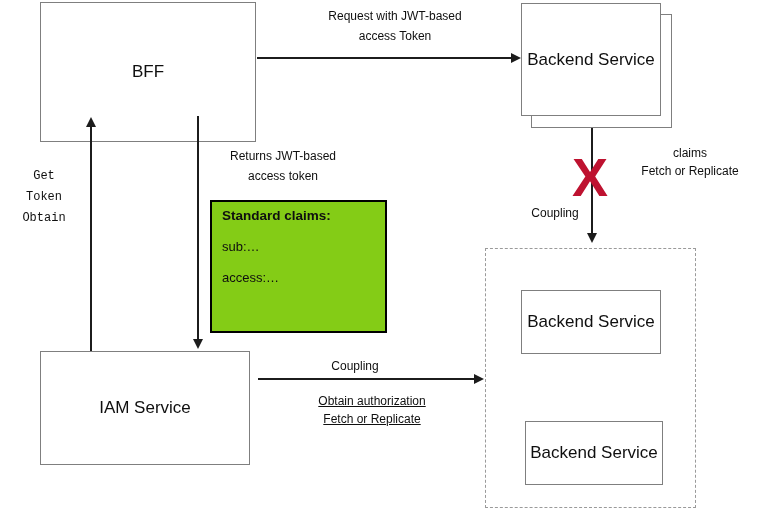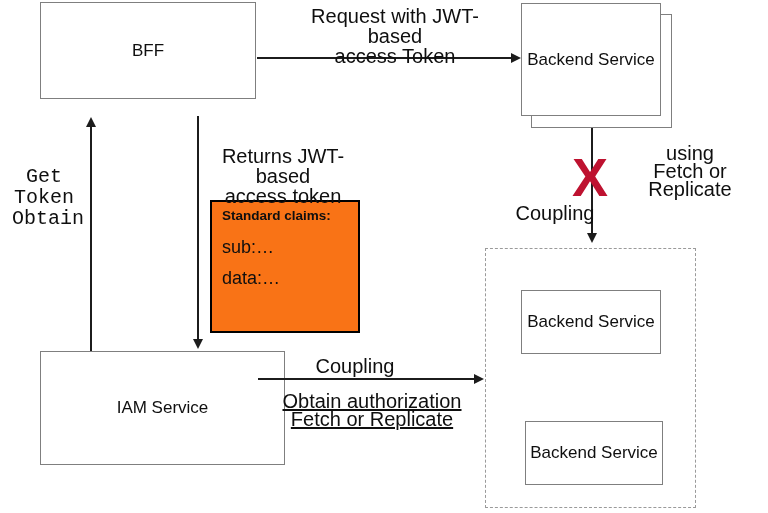--- a/index.html
+++ b/index.html
@@ -15,59 +15,59 @@
   .node {
     position: absolute;
     border: 1px solid #7f7f7f;
     background: #ffffff;
     display: flex;
     align-items: center;
     justify-content: center;
     font-size: 17px;
     box-sizing: border-box;
   }
-  .bff   { left: 40px;  top: 2px;   width: 216px; height: 97px; z-index: 2; }
+  .bff   { left: 40px;  top: 2px;   width: 216px; height: 140px; z-index: 2; }
   .backend-back  { left: 531px; top: 14px;  width: 141px; height: 114px; z-index: 1; }
   .backend-front { left: 521px; top: 3px;   width: 140px; height: 113px; z-index: 2; }
-  .iam   { left: 40px;  top: 351px; width: 245px; height: 114px; z-index: 2; }
+  .iam   { left: 40px;  top: 351px; width: 210px; height: 114px; z-index: 2; }
   .dashed-group {
     position: absolute;
     left: 485px; top: 248px; width: 211px; height: 260px;
     border: 1px dashed #9a9a9a;
     background: #ffffff;
     box-sizing: border-box;
     z-index: 1;
   }
   .inner1 { left: 521px; top: 290px; width: 140px; height: 64px; z-index: 2; }
   .inner2 { left: 525px; top: 421px; width: 138px; height: 64px; z-index: 2; }
 
   .claims {
     position: absolute;
-    left: 210px; top: 200px; width: 150px; height: 133px;
+    left: 210px; top: 200px; width: 177px; height: 133px;
     border: 2px solid #000000;
-    background: #f97316;
+    background: #84cc16;
     box-sizing: border-box;
     padding: 6px 10px;
     z-index: 3;
   }
   .claims p { margin: 0; line-height: 16px; white-space: nowrap; }
   .claims .heading { font-weight: bold; font-size: 13.5px; }
-  .claims .value   { font-size: 18px; }
+  .claims .value   { font-size: 13px; }
   .claims p + p { margin-top: 15px; }
 
   .line { position: absolute; background: #1c1c1c; z-index: 2; }
   .arrow { position: absolute; width: 0; height: 0; z-index: 2; }
   .arrow.right { border-top: 5px solid transparent; border-bottom: 5px solid transparent; border-left: 10px solid #1c1c1c; }
   .arrow.up    { border-left: 5px solid transparent; border-right: 5px solid transparent; border-bottom: 10px solid #1c1c1c; }
   .arrow.down  { border-left: 5px solid transparent; border-right: 5px solid transparent; border-top: 10px solid #1c1c1c; }
 
   .label {
     position: absolute;
     text-align: center;
-    font-size: 20px;
+    font-size: 12px;
     line-height: 20px;
     z-index: 3;
   }
   .label span { display: block; }
   .lh18 { line-height: 18px; }
   .lh21 { line-height: 21px; font-family: Liberation Mono, monospace; }
 
   .x-mark {
     position: absolute;
     left: 569px; top: 153px; width: 42px; height: 48px;
@@ -99,21 +99,21 @@
   <div class="node inner1">
     <span>Backend Service</span>
   </div>
   <div class="node inner2">
     <span>Backend Service</span>
   </div>
 
   <div class="claims">
     <p class="heading">Standard claims:</p>
     <p class="value">sub:…</p>
-    <p class="value">data:…</p>
+    <p class="value">access:…</p>
   </div>
 
   <div class="line" style="left:257px; top:57px; width:254px; height:2px;"></div>
   <div class="arrow right" style="left:511px; top:53px;"></div>
   <div class="label" style="left:297px; top:6px; width:196px;">
     <span>Request with JWT-based</span>
     <span>access Token</span>
   </div>
 
   <div class="line" style="left:90px; top:127px; width:2px; height:224px;"></div>
@@ -129,21 +129,21 @@
   <div class="label" style="left:200px; top:146px; width:166px;">
     <span>Returns JWT-based</span>
     <span>access token</span>
   </div>
 
   <div class="line" style="left:591px; top:128px; width:2px; height:105px;"></div>
   <div class="arrow down" style="left:587px; top:233px;"></div>
   <div class="x-mark">X</div>
   <div class="label" style="left:513px; top:203px; width:84px;">Coupling</div>
   <div class="label lh18" style="left:616px; top:144px; width:148px;">
-    <span>using</span>
+    <span>claims</span>
     <span>Fetch or Replicate</span>
   </div>
 
   <div class="line" style="left:258px; top:378px; width:216px; height:2px;"></div>
   <div class="arrow right" style="left:474px; top:374px;"></div>
   <div class="label" style="left:313px; top:356px; width:84px;">Coupling</div>
   <div class="label lh18" style="left:278px; top:392px; width:188px;text-decoration:underline;">
     <span>Obtain authorization</span>
     <span>Fetch or Replicate</span>
   </div>

